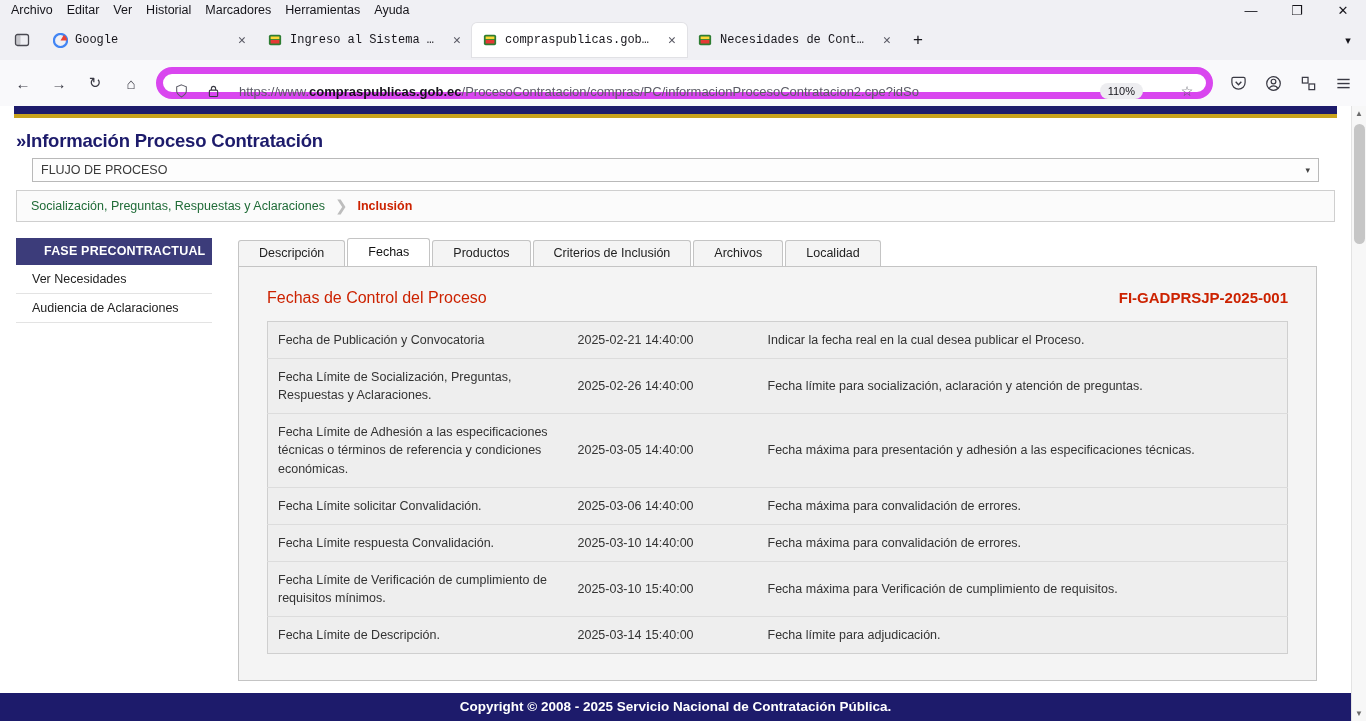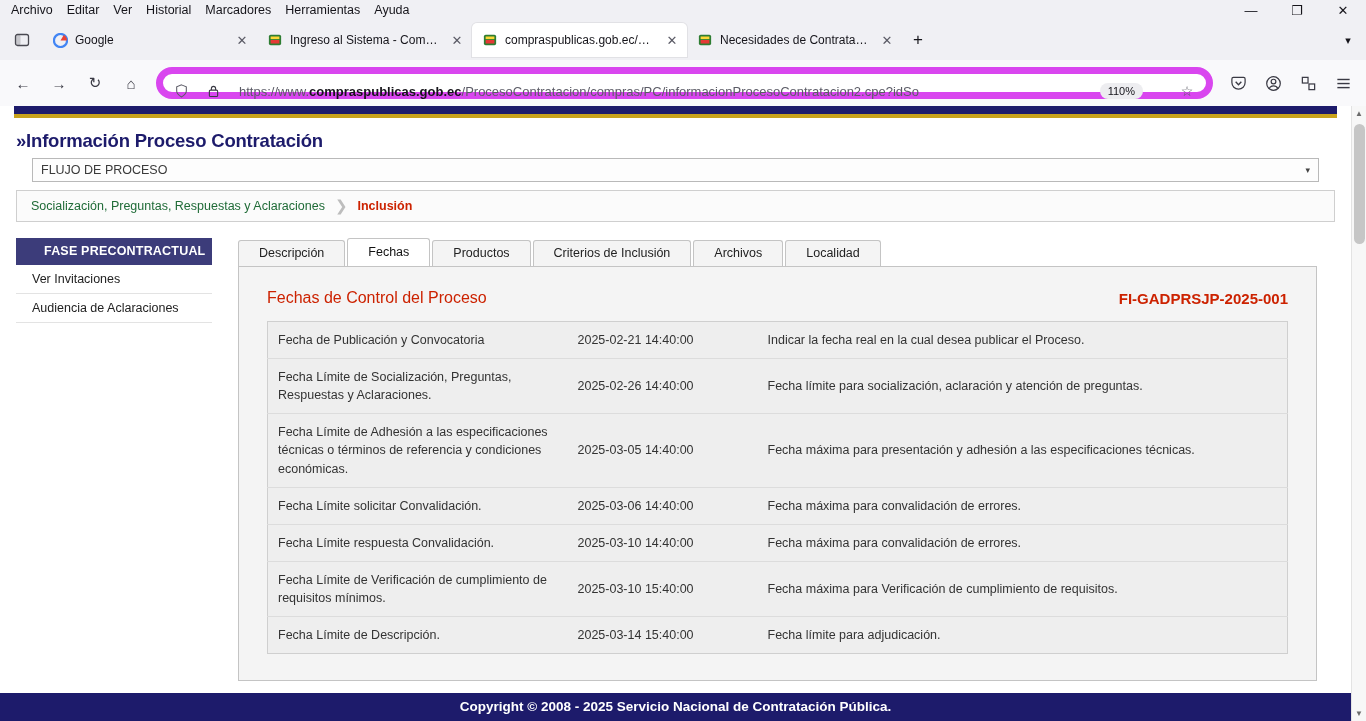--- a/index.html
+++ b/index.html
@@ -29,21 +29,21 @@
   }
   .firefox-view {
     width: 40px; height: 34px; display: flex; align-items: center; justify-content: center;
     margin-bottom: 3px;
   }
   .tab {
     height: 34px; min-width: 80px; max-width: 215px; flex: 0 1 215px;
     display: flex; align-items: center; gap: 7px;
     padding: 0 6px 0 10px; margin-bottom: 3px;
     border-radius: 5px 5px 0 0; font-size: 12px; color: #15141a;
-    position: relative; overflow: hidden;
+    position: relative; overflow: hidden; font-family: Liberation Mono, monospace;
   }
   .tab.active { background: #ffffff; box-shadow: 0 0 0 1px rgba(0,0,0,0.06); }
   .tab .favicon { width: 16px; height: 16px; flex: 0 0 16px; display: flex; align-items: center; justify-content: center; }
   .tab .title { flex: 1 1 auto; overflow: hidden; white-space: nowrap; text-overflow: ellipsis; font-size: 12px; }
   .tab .tclose { width: 18px; height: 18px; flex: 0 0 18px; display: flex; align-items: center; justify-content: center; color: #5b5b66; font-size: 13px; }
   .newtab { width: 32px; height: 32px; display: flex; align-items: center; justify-content: center; margin-bottom: 4px; font-size: 17px; color: #15141a; }
   .tabstrip .spacer { flex: 1 1 auto; }
   .tablist-chevron { width: 32px; height: 32px; display: flex; align-items: center; justify-content: center; margin-bottom: 4px; color: #15141a; font-size: 11px; }
 
   .navbar { height: 46px; background: #f9f9fb; display: flex; align-items: center; padding: 0 6px; gap: 2px; }
@@ -117,21 +117,21 @@
     border: 1px solid #c4c4c4; border-bottom: none; border-radius: 3px 3px 0 0;
     margin-right: 2px;
   }
   .tabbtn.active { background: #ffffff; height: 28px; color: #111; }
 
   .panel {
     border: 1px solid #c4c4c4; background: #f4f4f4;
     padding: 22px 28px 26px 28px;
   }
 
-  .panel-head { display: flex; align-items: flex-end; justify-content: space-between; margin-bottom: 14px; }
+  .panel-head { display: flex; align-items: flex-start; justify-content: space-between; margin-bottom: 14px; }
   .panel-title { font-size: 16px; color: #cc2200; }
   .panel-code { font-size: 15px; color: #cc2200; font-weight: bold; }
 
   table.dates { width: 100%; border-collapse: collapse; background: #ffffff; border: 1px solid #cfcfcf; }
   table.dates td {
     border-bottom: 1px solid #dcdcdc; font-size: 12.5px; padding: 9px 10px;
     vertical-align: middle; color: #333;
   }
   table.dates tr:last-child td { border-bottom: none; }
   td.c-label { width: 300px; background: #eeeeee; color: #1f3f7a; padding-left: 20px; line-height: 1.45; }
@@ -312,21 +312,21 @@
       <div class="breadcrumb">
         <span class="crumb">Socialización, Preguntas, Respuestas y Aclaraciones</span>
         <span class="crumb-sep">❯</span>
         <span class="crumb active">Inclusión</span>
       </div>
 
       <div class="body-row">
 
         <div class="sidebar">
           <div class="side-head">FASE PRECONTRACTUAL</div>
-          <div class="side-item">Ver Invitaciones</div>
+          <div class="side-item">Ver Necesidades</div>
           <div class="side-item">Audiencia de Aclaraciones</div>
         </div>
 
         <div class="content">
 
           <div class="tabs">
             <div class="tabbtn">Descripción</div>
             <div class="tabbtn active">Fechas</div>
             <div class="tabbtn">Productos</div>
             <div class="tabbtn">Criterios de Inclusión</div>

